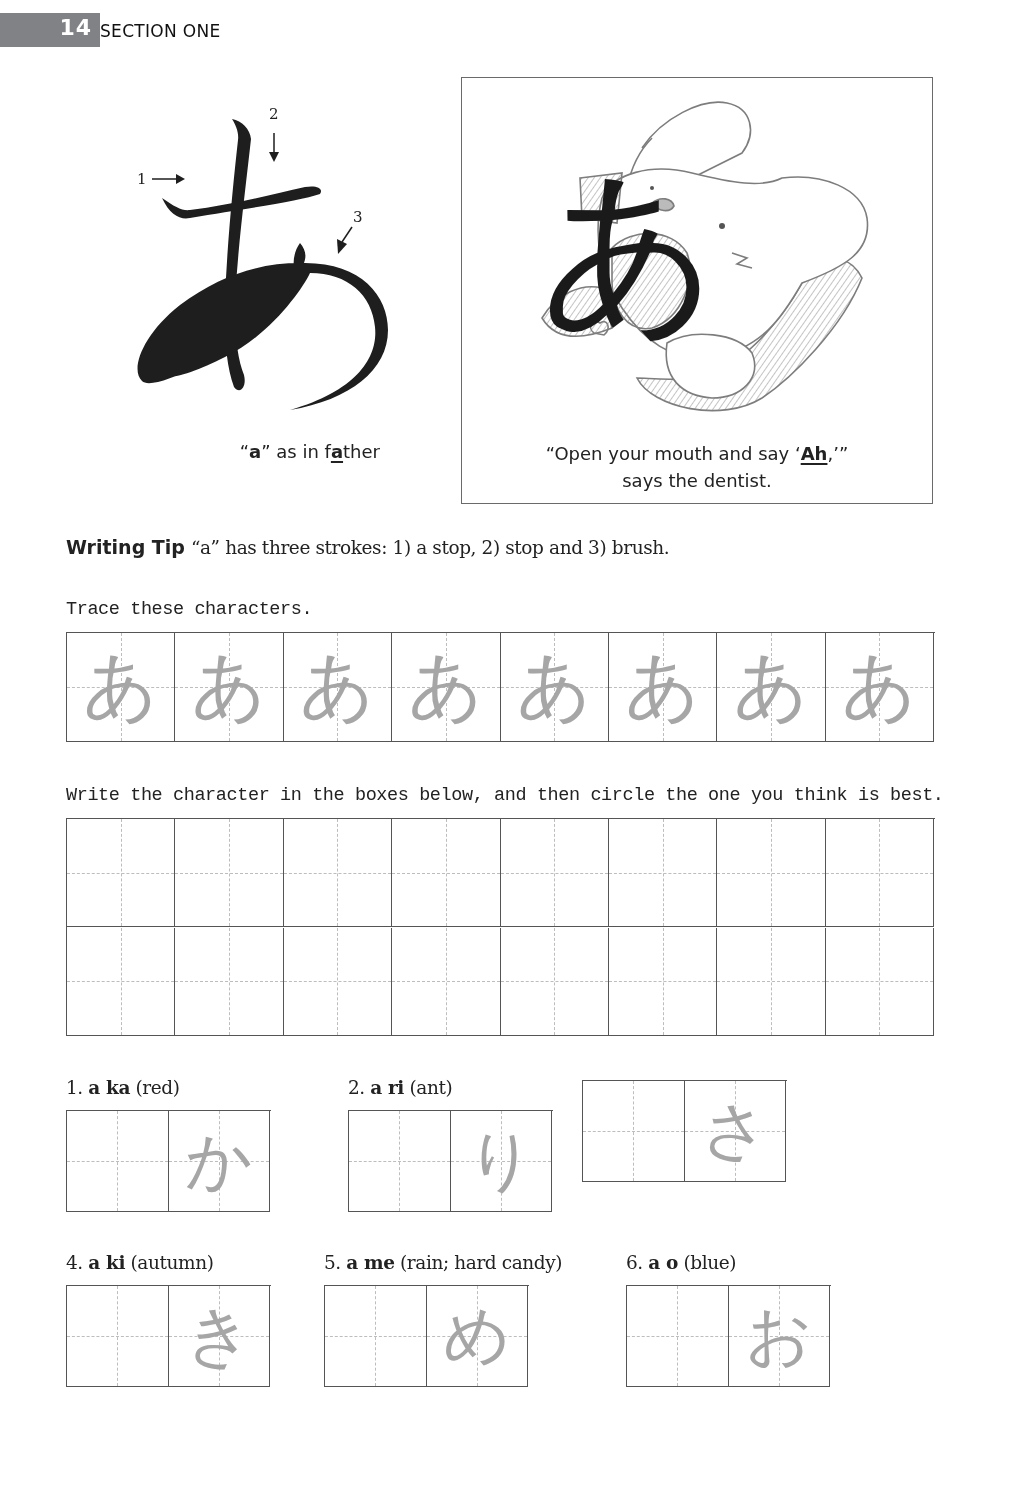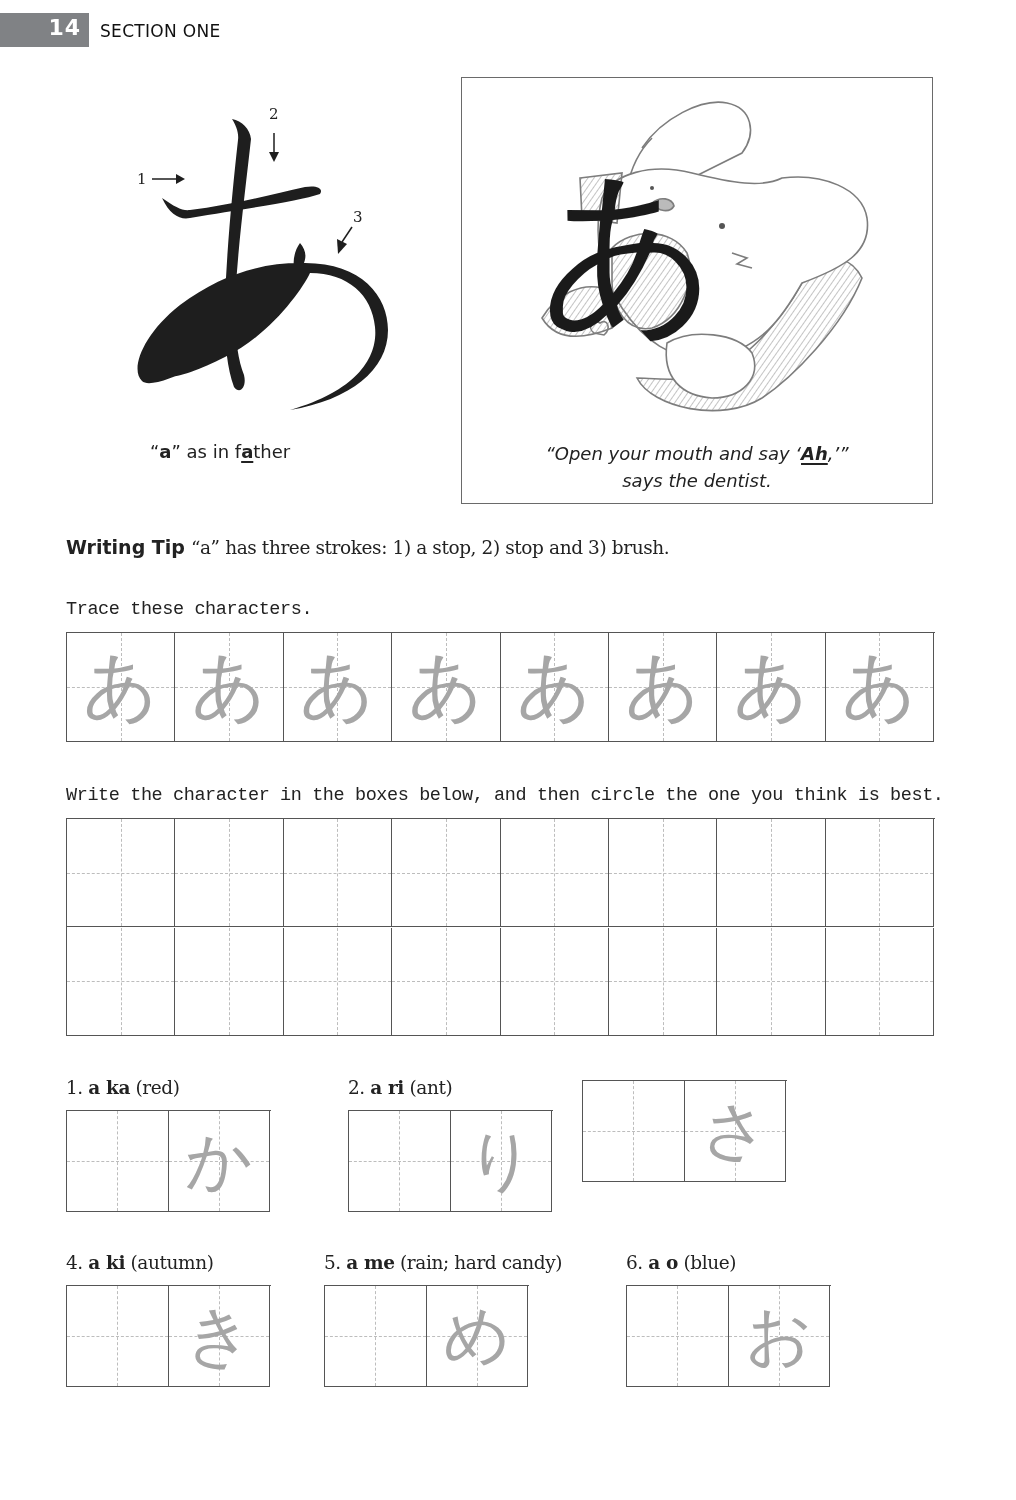--- a/index.html
+++ b/index.html
@@ -1,34 +1,34 @@
 <!DOCTYPE html>
 <html><head>
 <meta charset="utf-8">
 <style>
   html, body { margin:0; padding:0; background:#ffffff; }
   body { width:1016px; height:1500px; position:relative; overflow:hidden; font-family:"DejaVu Serif", serif; color:#1a1a1a; }
 
-  .header-tab { position:absolute; left:0; top:13px; width:89px; height:34px; background:#808285; }
+  .header-tab { position:absolute; left:0; top:13px; width:100px; height:34px; background:#808285; }
   .page-number { position:absolute; right:8px; top:2px; font-family:"DejaVu Sans", sans-serif; font-weight:bold; font-size:22px; color:#ffffff; letter-spacing:1px; }
   .section-title { position:absolute; left:100px; top:21px; font-family:"DejaVu Sans", sans-serif; font-size:17px; letter-spacing:0.3px; color:#111; }
 
   
   .big-char-area { position:absolute; left:120px; top:95px; width:300px; height:330px; }
   .big-char-area svg { position:absolute; left:0; top:0; }
   .stroke-label { position:absolute; font-family:"DejaVu Serif", serif; font-size:15px; color:#222; }
 
-  .pron-caption { position:absolute; left:150px; top:441px; width:230px; text-align:left; font-family:"DejaVu Sans", sans-serif; font-size:18px; color:#222; }
+  .pron-caption { position:absolute; left:150px; top:441px; width:230px; text-align:right; font-family:"DejaVu Sans", sans-serif; font-size:18px; color:#222; }
   .pron-caption b { font-weight:bold; }
   .pron-caption u { text-decoration:underline; text-decoration-thickness:2px; text-underline-offset:3px; font-weight:bold; }
 
   
   .illus-box { position:absolute; left:461px; top:77px; width:472px; height:427px; border:1.5px solid #6a6a6a; box-sizing:border-box; }
   .illus-box svg { position:absolute; left:0; top:0; }
-  .illus-caption { position:absolute; left:0; width:100%; top:362px; text-align:center; font-family:"DejaVu Sans", sans-serif; font-size:18px; line-height:27px; color:#222;font-style:italic; }
+  .illus-caption { position:absolute; left:0; width:100%; top:362px; text-align:center; font-family:"DejaVu Sans", sans-serif; font-size:18px; line-height:27px; color:#222; }
   .illus-caption u { font-weight:bold; text-decoration:underline; text-decoration-thickness:2px; text-underline-offset:3px; }
 
   .tip { position:absolute; left:66px; top:535px; font-size:20px; color:#222; white-space:nowrap; }
   .tip-label { font-family:"DejaVu Sans", sans-serif; font-weight:bold; font-size:19px; margin-right:6px; }
   .tip-text { font-family:"DejaVu Serif", serif; font-size:18.5px; letter-spacing:-0.4px; }
 
   .instr { position:absolute; left:66px; font-family:Liberation Mono, monospace; font-size:18.5px; letter-spacing:-0.4px; color:#222; white-space:nowrap; }
 
   
   .grid { position:absolute; display:flex; flex-wrap:wrap; border-top:1.5px solid #555; border-left:1.5px solid #555; box-sizing:border-box; }

